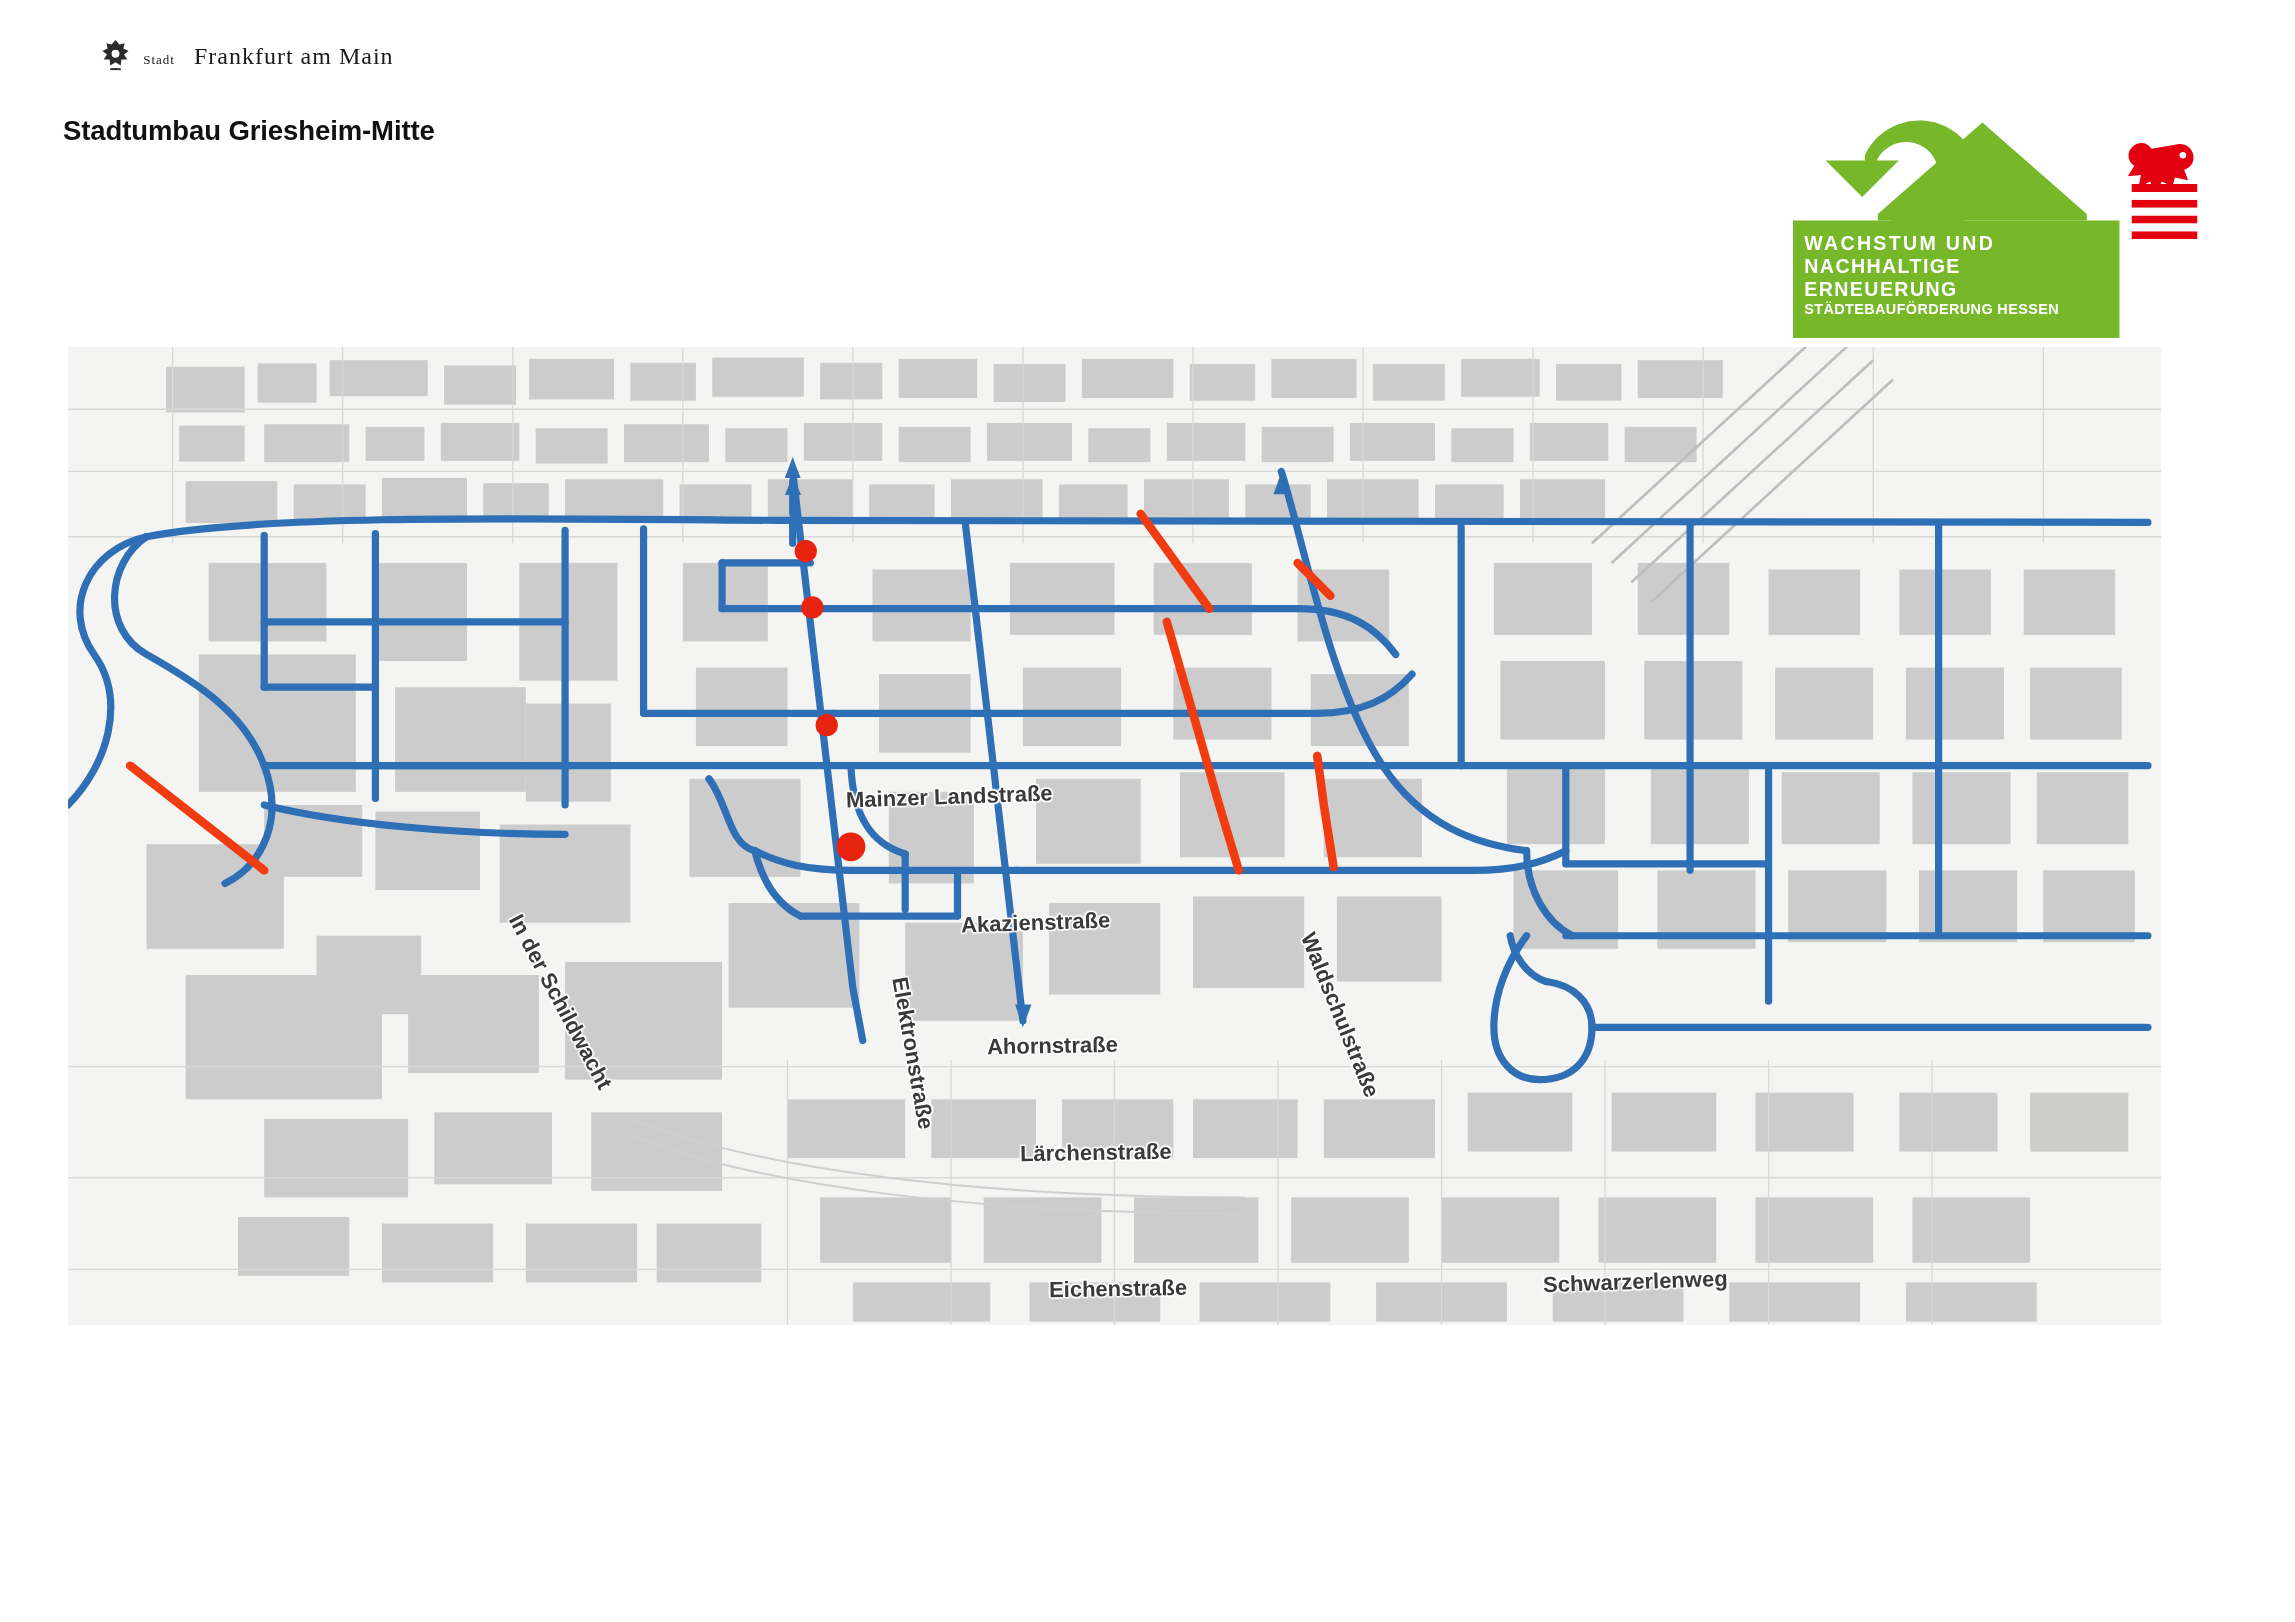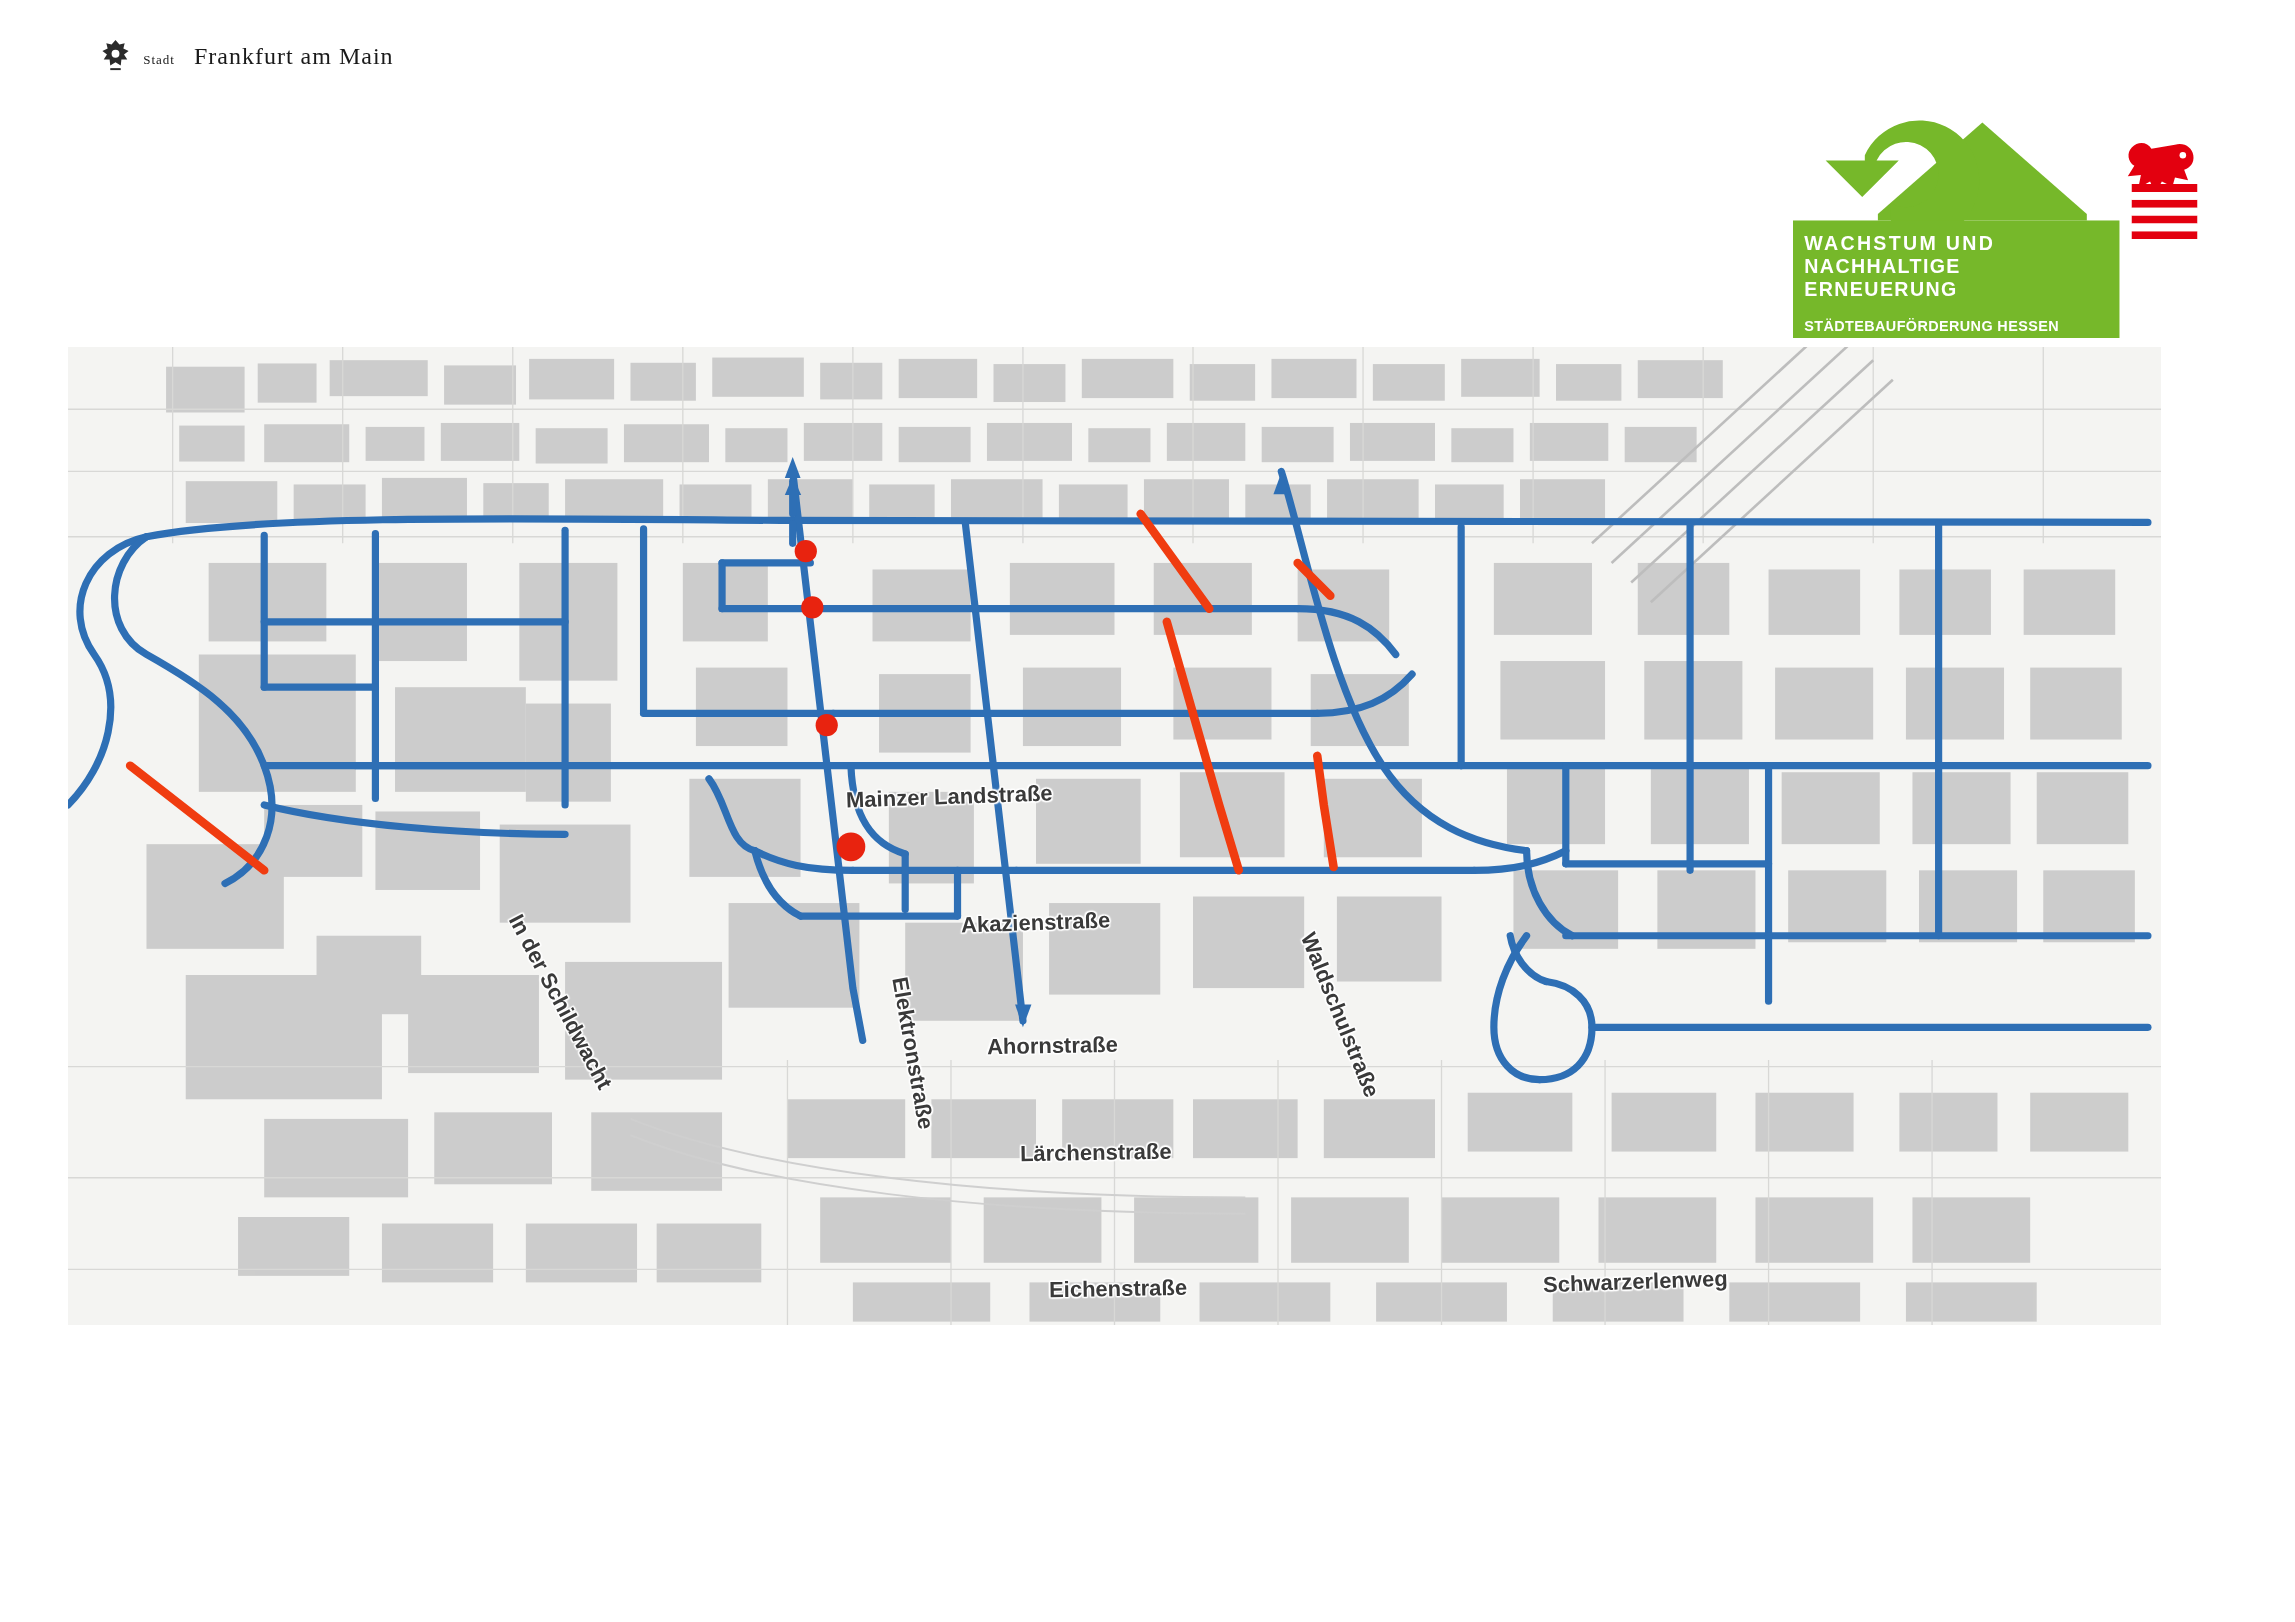--- a/index.html
+++ b/index.html
@@ -88,21 +88,21 @@
     position: absolute;
     left: 18.3px;
     top: 116px;
     width: 314px;
     color: #ffffff;
     font-weight: bold;
     line-height: 1.18;
   }
   .pl-l1 { font-size: 19.6px; letter-spacing: 2.3px; }
   .pl-l2 { font-size: 19.6px; letter-spacing: 1.4px; }
-  .pl-l3 { font-size: 14.4px; letter-spacing: 0.4px; margin-top: 17px;}
+  .pl-l3 { font-size: 14.4px; letter-spacing: 0.4px; margin-top: 0;}
   .pl-lion {
     position: absolute;
     right: 14.4px;
     top: 17px;
     width: 105px;
     height: 131px;
   }
 
   
   .map-frame {
@@ -146,20 +146,21 @@
     <circle cx="28" cy="24" r="6" fill="#ffffff"></circle>
     <path d="M20 46 h16 v3 h-16 z" fill="#2b2b2b"></path>
   </svg>
   <div class="wordmark">
     <span class="small">Stadt</span>
     <span style="margin-left:12px;">Frankfurt am Main</span>
   </div>
 </div>
 
 <div class="title-block">
+  <p class="title-sub">Stadtumbau Griesheim-Mitte</p>
 </div>
 
 <div class="program-logo">
   <svg class="pl-green" viewBox="0 0 530 340">
 
     <path d="M300 10 L460 150 L460 160 L140 160 L140 150 Z" fill="#76b82a"></path>
 
     <path d="M120 60 a92 92 0 1 1 40 120 l0 -46 a50 50 0 1 0 -22 -66 l34 0 l-56 56 l-56 -56 l60 0 z" fill="#76b82a"></path>
     <rect x="10" y="160" width="500" height="180" fill="#76b82a"></rect>
   </svg>

